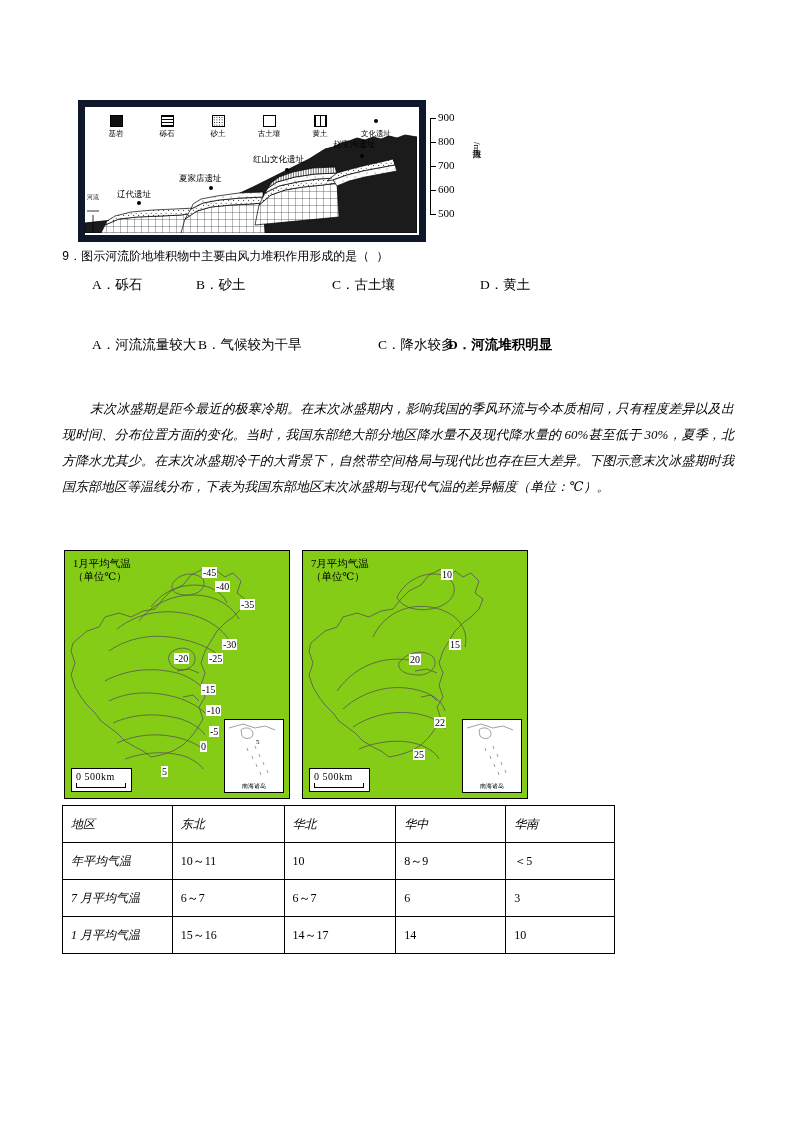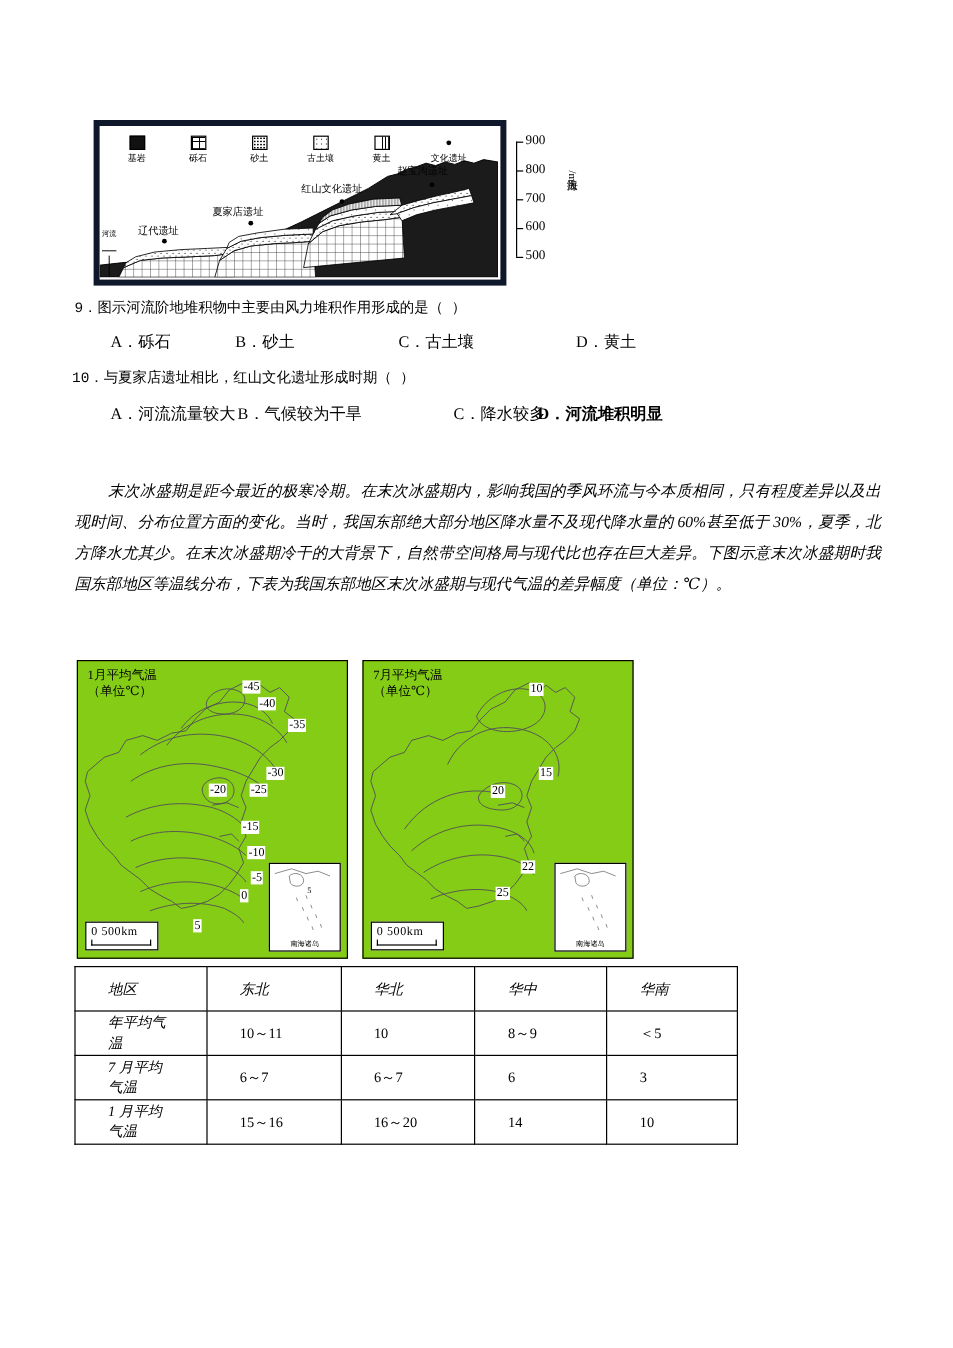--- a/index.html
+++ b/index.html
@@ -22,21 +22,21 @@
     height: 1123px;
   }
 
   
   .fig1 {
     position: absolute;
     left: 78px;
     top: 100px;
     width: 334px;
     height: 128px;
-    border: 5px solid #0f172a;
+    border: 7px solid #0f172a;
     background: #fff;
     overflow: hidden;
     text-align: center;
   }
   .fig1-inner { position: absolute; inset: 0; }
 
   .legend-row {
     position: absolute;
     left: 10px;
     top: 8px;
@@ -250,21 +250,21 @@
     left: 62px;
     top: 805px;
     width: 553px;
     border-collapse: collapse;
     font-size: 12px;
     font-family: "Liberation Serif", "DejaVu Serif", serif;
   }
   .data-table td {
     border: 1px solid #000;
     height: 36px;
-    padding: 0 27px;
+    padding: 0 8px;
     vertical-align: middle;
     font-style: italic;
     margin-left: 43px;
   }
   .data-table td.val { font-style: normal; }
   .data-table col.c0 { width: 110px; }
   .data-table col.c1 { width: 112px; }
   .data-table col.c2 { width: 112px; }
   .data-table col.c3 { width: 110px; }
   .data-table col.c4 { width: 109px; }
@@ -399,21 +399,20 @@
     <div class="elev-num" style="top:102px;">500</div>
     <div class="elev-cap">海拔/m</div>
   </div>
 
   <div class="q-line" style="left:62px; top:248px;">9．图示河流阶地堆积物中主要由风力堆积作用形成的是（   ）</div>
   <div class="opt-row" style="left:92px; top:276px;">A．砾石</div>
   <div class="opt-row" style="left:196px; top:276px;">B．砂土</div>
   <div class="opt-row" style="left:332px; top:276px;">C．古土壤</div>
   <div class="opt-row" style="left:480px; top:276px;">D．黄土</div>
 
-  <div class="q-line" style="left:60px; top:306px;">10．与夏家店遗址相比，红山文化遗址形成时期（   ）</div>
   <div class="opt-row" style="left:92px; top:336px;">A．河流流量较大</div>
   <div class="opt-row" style="left:198px; top:336px;">B．气候较为干旱</div>
   <div class="opt-row" style="left:330px; top:336px;margin-left:48px;">C．降水较多</div>
   <div class="opt-row" style="left:448px; top:336px;font-weight:bold;">D．河流堆积明显</div>
 
   <div class="para">末次冰盛期是距今最近的极寒冷期。在末次冰盛期内，影响我国的季风环流与今本质相同，只有程度差异以及出现时间、分布位置方面的变化。当时，我国东部绝大部分地区降水量不及现代降水量的 60%甚至低于 30%，夏季，北方降水尤其少。在末次冰盛期冷干的大背景下，自然带空间格局与现代比也存在巨大差异。下图示意末次冰盛期时我国东部地区等温线分布，下表为我国东部地区末次冰盛期与现代气温的差异幅度（单位：℃）。</div>
 
   <div class="map-box" id="map-jan">
     <div class="map-title">
       <div>1月平均气温</div>
@@ -529,21 +528,21 @@
         <path d="M50 176 C74 160, 104 158, 126 166 C136 170, 140 174, 142 178"></path>
 
         <path d="M56 198 C80 188, 106 188, 122 196 C130 200, 134 204, 136 208"></path>
       </g>
     </svg>
 
     <div class="iso-label" style="left:138px; top:18px;">10</div>
     <div class="iso-label" style="left:146px; top:88px;">15</div>
     <div class="iso-label" style="left:106px; top:103px;">20</div>
     <div class="iso-label" style="left:131px; top:166px;">22</div>
-    <div class="iso-label" style="left:110px; top:188px;">25</div>
+    <div class="iso-label" style="left:110px; top:198px;">25</div>
 
     <div class="inset">
       <svg width="56" height="70" viewBox="0 0 56 70">
         <g fill="none" stroke="#777" stroke-width="0.7">
           <path d="M4 8 L18 4 L30 8 L40 6 L50 10"></path>
           <path d="M16 10 C20 6, 28 8, 28 14 C28 19, 20 20, 17 16 Z"></path>
           <path d="M22 28 L23 31 M30 26 L31 29 M27 36 L28 39 M34 34 L35 37
                    M31 44 L32 47 M38 42 L39 45 M35 52 L36 55 M42 50 L43 53"></path>
         </g>
       </svg>
@@ -582,21 +581,21 @@
       <tr>
         <td>7 月平均气温</td>
         <td class="val">6～7</td>
         <td class="val">6～7</td>
         <td class="val">6</td>
         <td class="val">3</td>
       </tr>
       <tr>
         <td>1 月平均气温</td>
         <td class="val">15～16</td>
-        <td class="val">16～20</td>
+        <td class="val">14～17</td>
         <td class="val">14</td>
         <td class="val">10</td>
       </tr>
     </tbody>
   </table>
 
 
 </div>
 
 </body></html>

